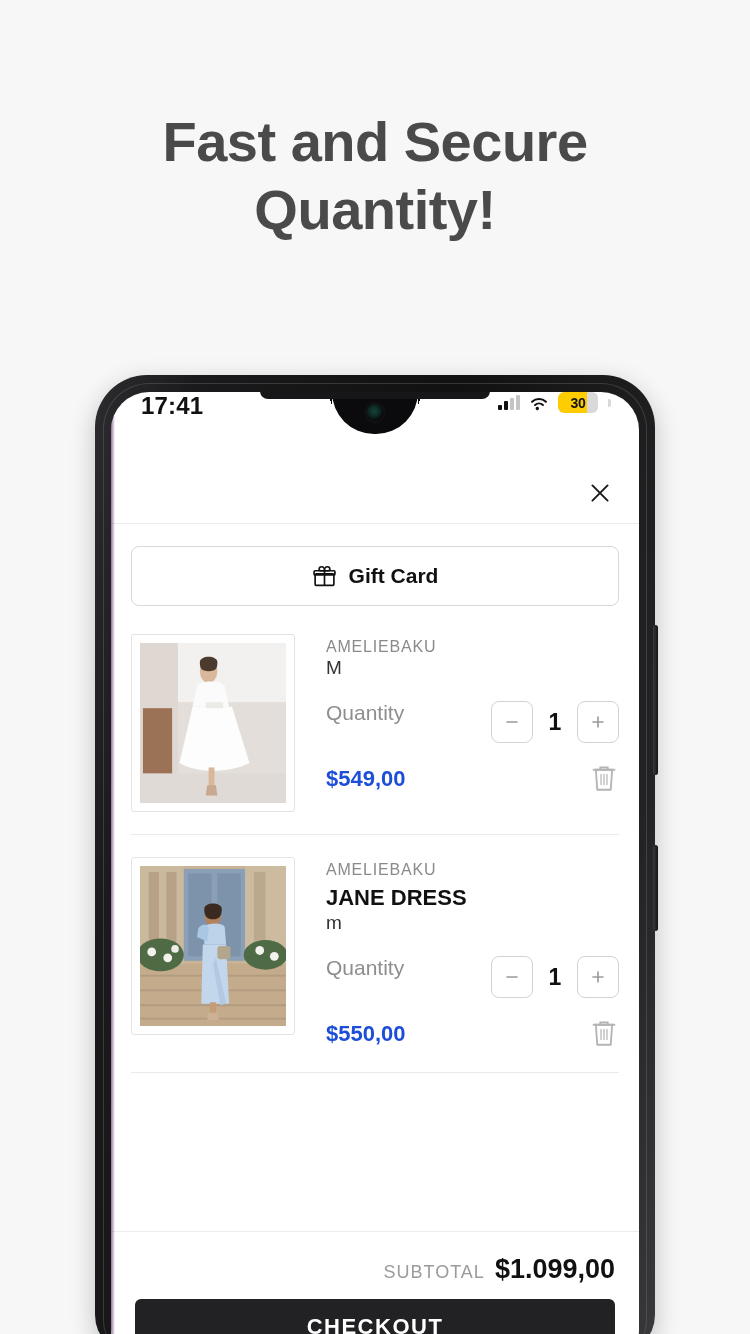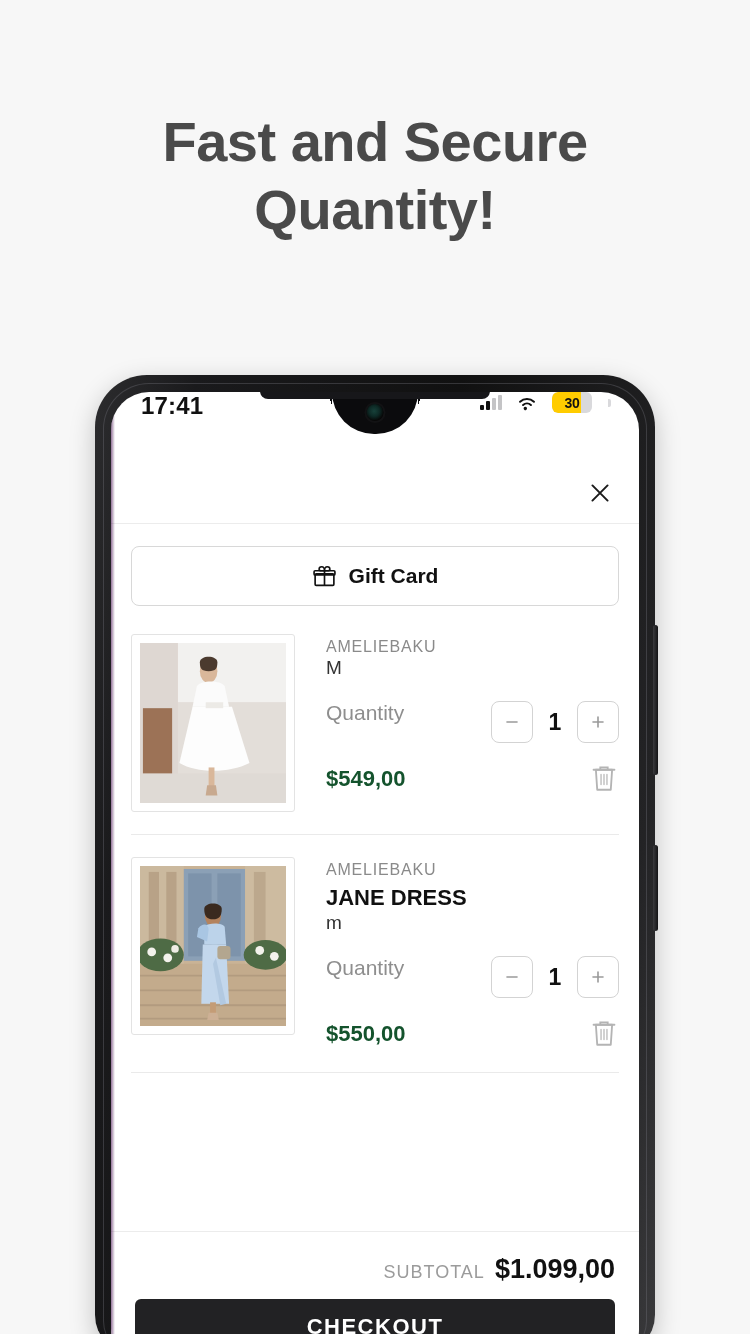--- a/index.html
+++ b/index.html
@@ -91,21 +91,21 @@
   .side-btn.b2 { top: 470px; height: 86px; }
 
   
   .statusbar {
     position: relative; z-index: 35;
     height: 70px;
     display: flex; align-items: flex-start; justify-content: space-between;
     padding: 0 28px 0 30px;
   }
   .clock { font-size: 24px; font-weight: 700; color: #111; letter-spacing: .2px; }
-  .status-right { display: flex; align-items: center; gap: 14px; }
+  .status-right { display: flex; align-items: center; gap: 8px; }
   .sig { display: flex; align-items: flex-end; gap: 2px; height: 15px; }
   .sig i { display: block; width: 4px; border-radius: 1px; background: #c4c4c6; }
   .sig i.on { background: #111; }
   .sig i:nth-child(1) { height: 5px; }
   .sig i:nth-child(2) { height: 9px; }
   .sig i:nth-child(3) { height: 12px; }
   .sig i:nth-child(4) { height: 15px; }
   .wifi { width: 22px; height: 16px; }
   .batt {
     position: relative;
@@ -181,21 +181,21 @@
     background: #fff; color: #9a9a9a;
     display: flex; align-items: center; justify-content: center;
     cursor: pointer;
   }
   .qty-val { font-size: 23px; font-weight: 700; color: #111; min-width: 16px; text-align: center; }
 
   .price-row {
     display: flex; align-items: center; justify-content: space-between;
     margin-top: 20px;
   }
-  .price { font-size: 22px; font-weight: 700; color: #14532d; }
+  .price { font-size: 22px; font-weight: 700; color: #1d4ed8; }
   .trash { cursor: pointer; }
 
   
   .footer {
     position: absolute; left: 0; right: 0; bottom: 0;
     background: #fff;
     border-top: 1px solid #ececec;
     padding: 22px 24px 0 24px;
     z-index: 22;
   }

